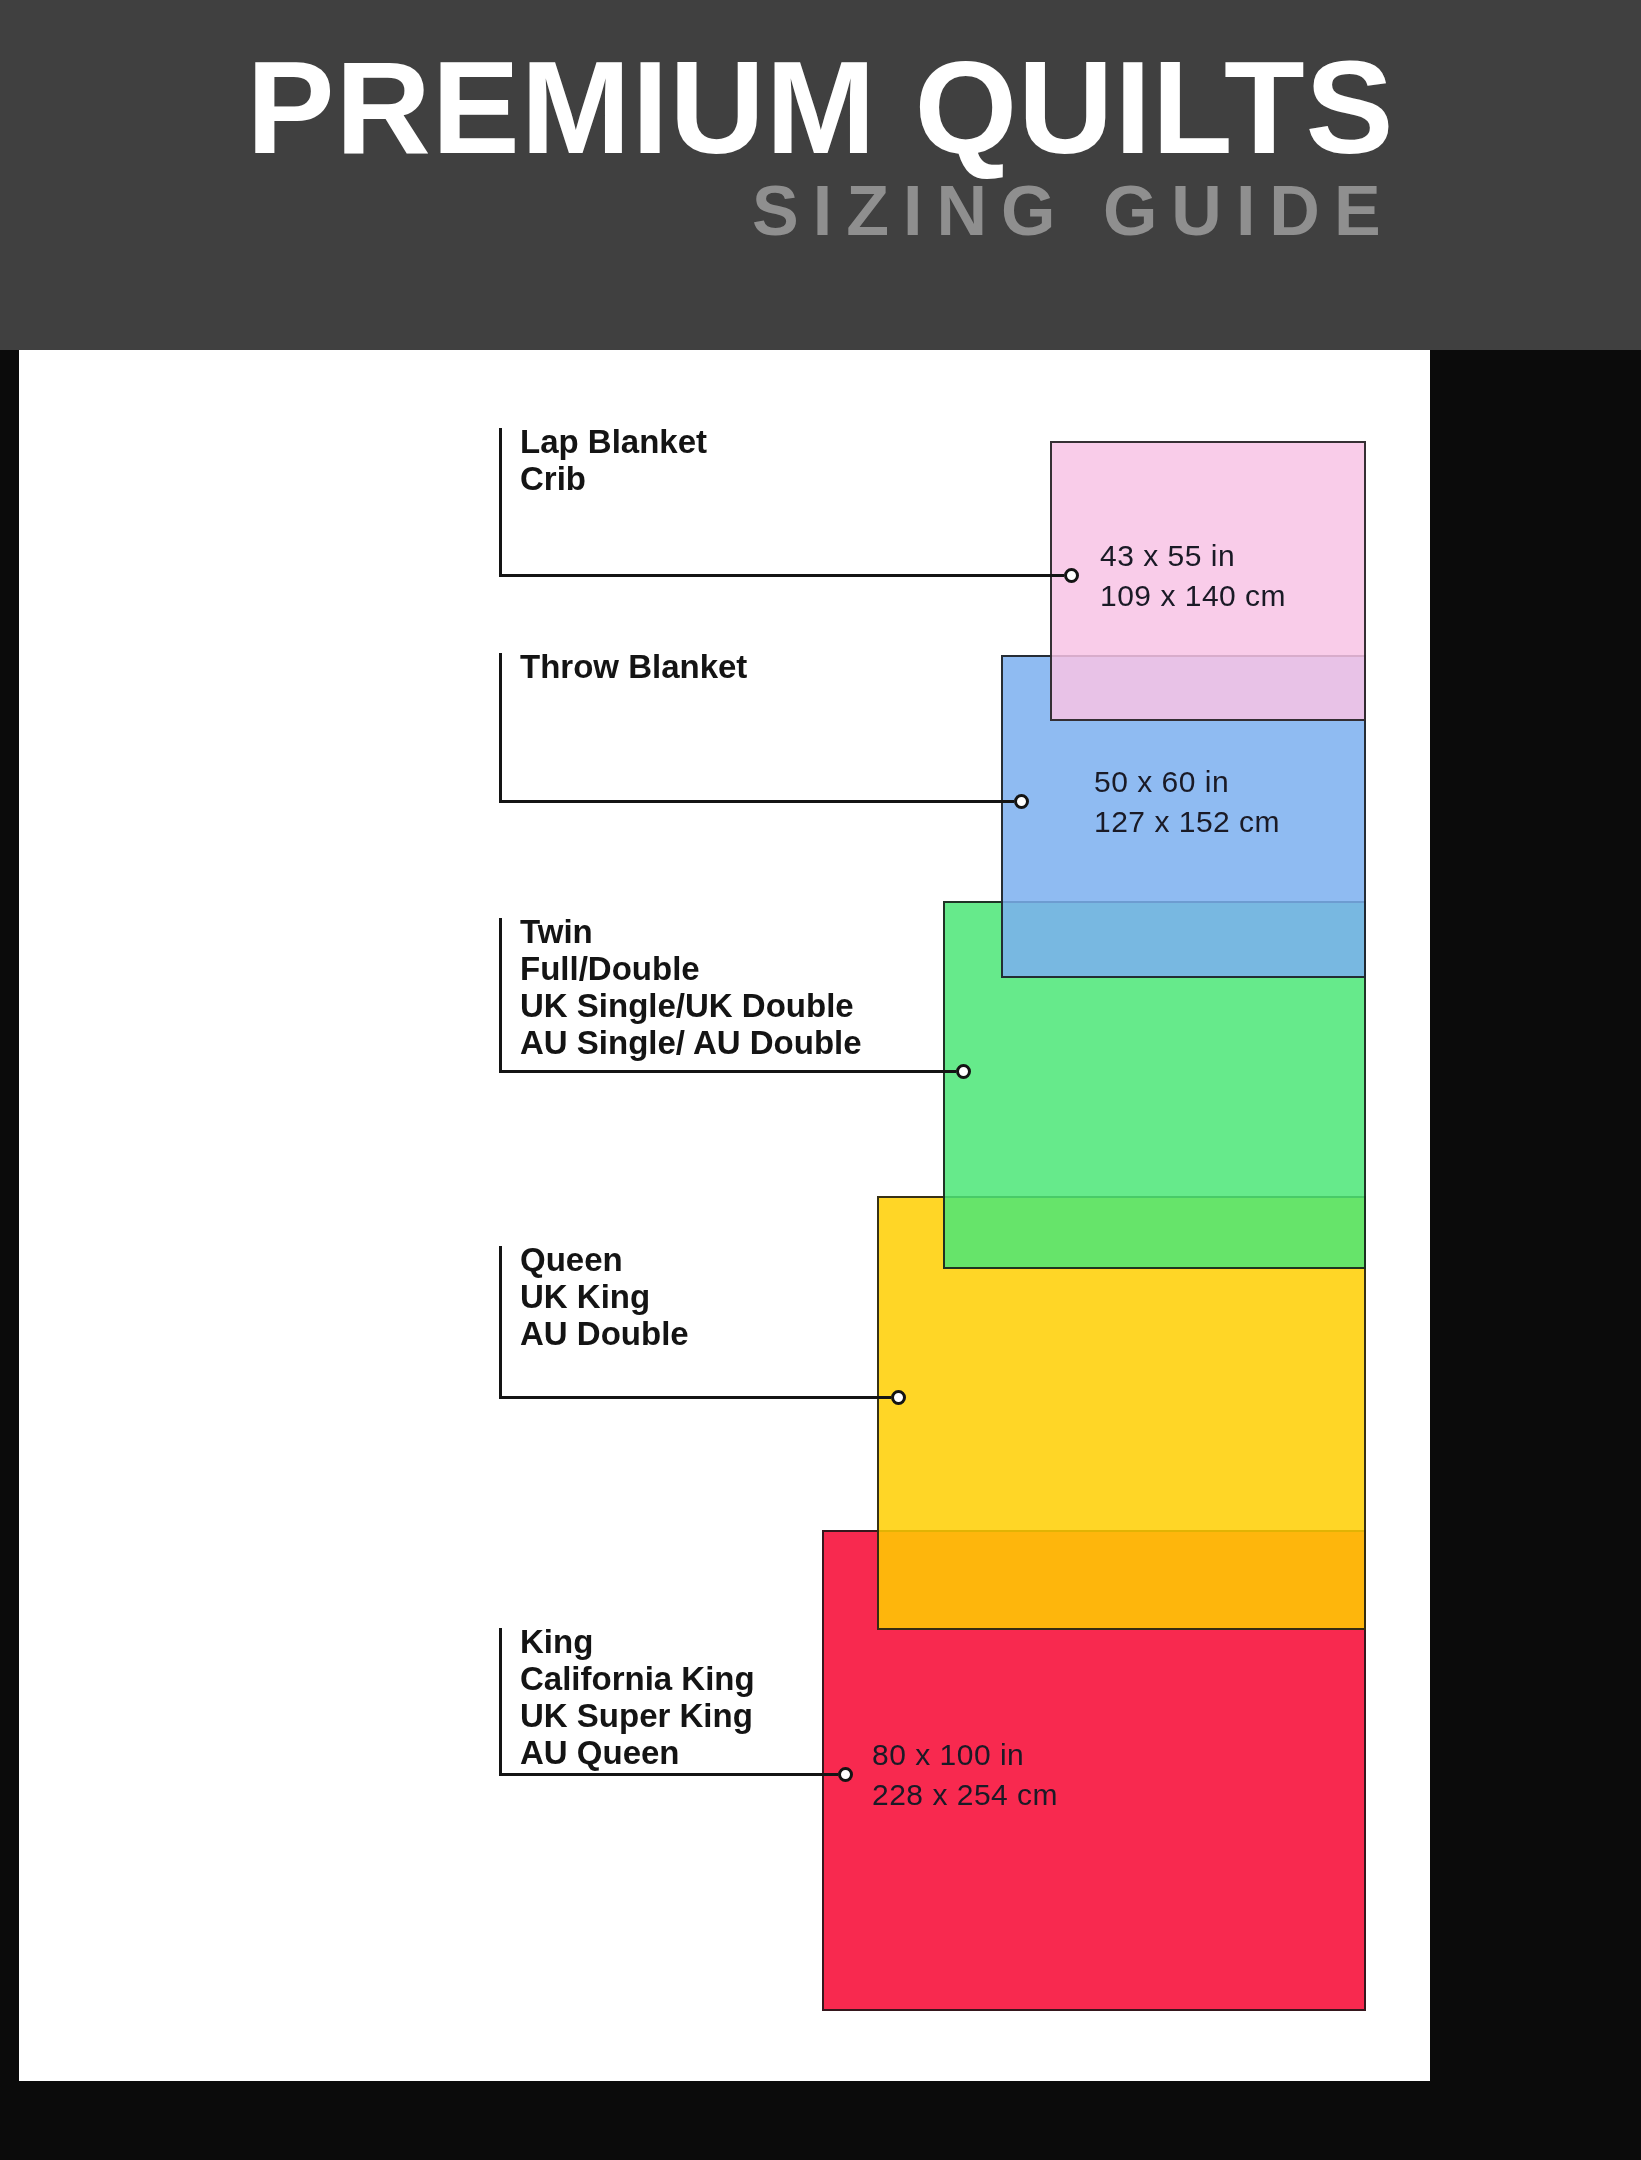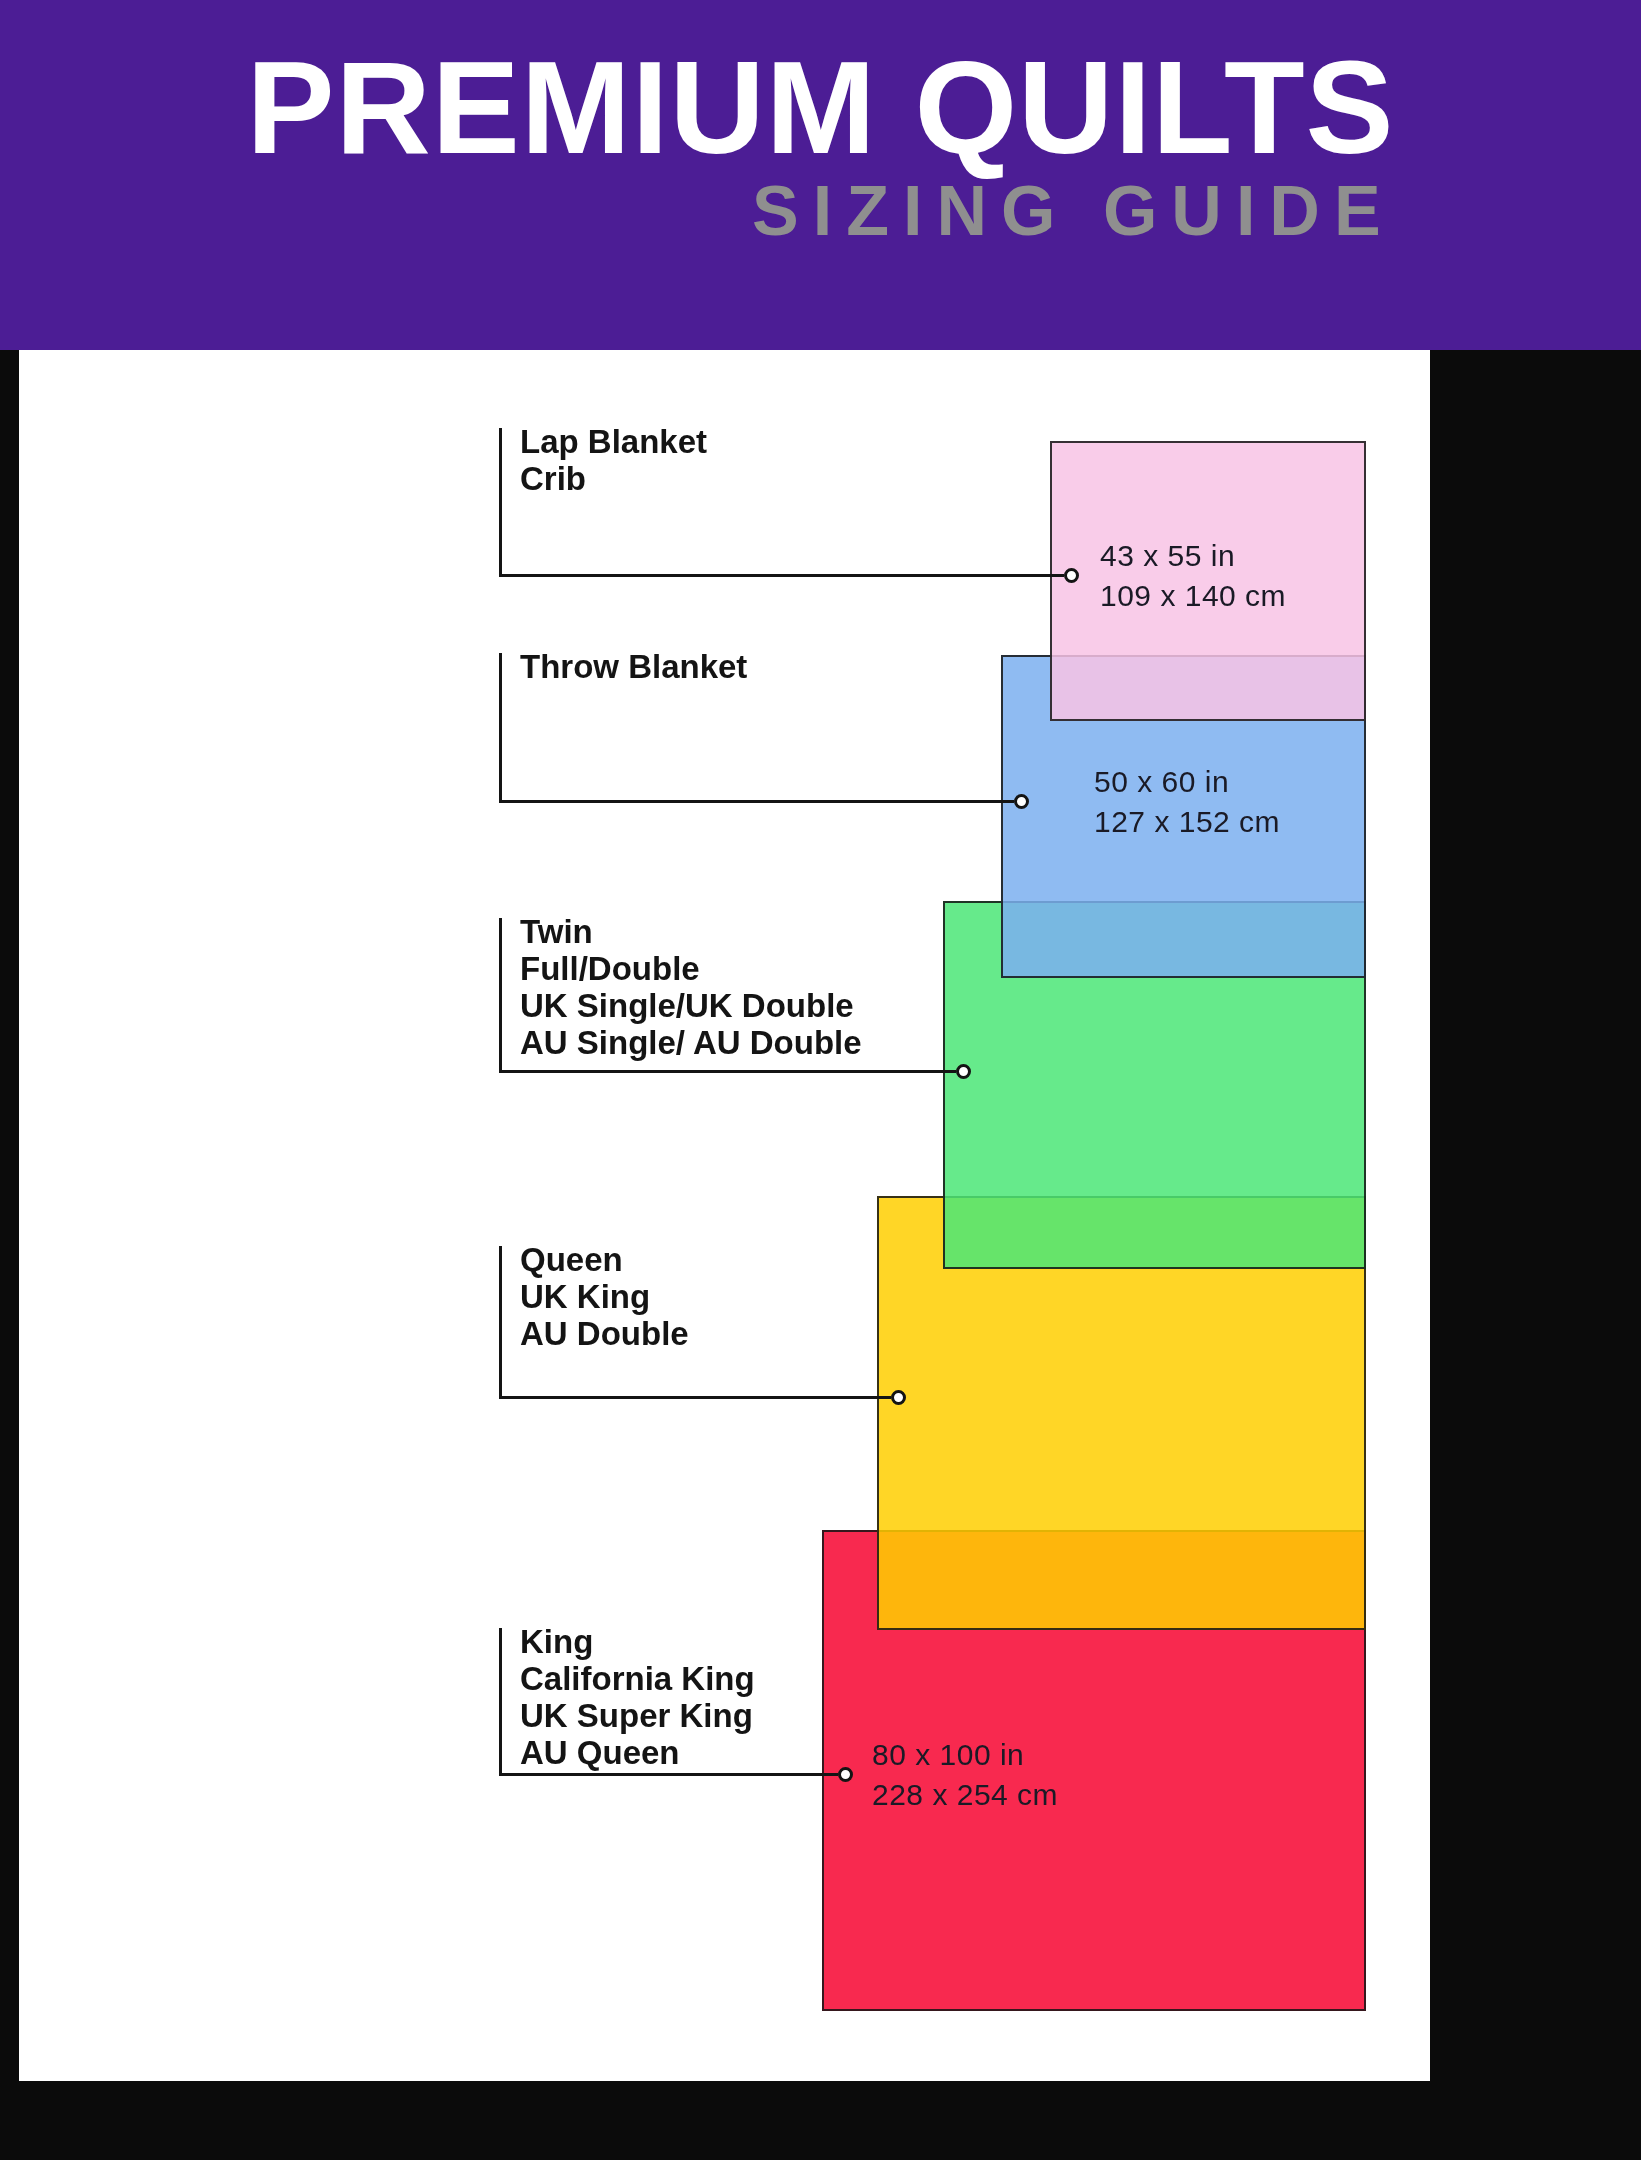--- a/index.html
+++ b/index.html
@@ -1,20 +1,20 @@
 <!DOCTYPE html>
 <html><head>
 <meta charset="utf-8">
 <style>
   html,body{margin:0;padding:0;background:#0b0b0b;}
   .page{position:relative;width:1641px;height:2160px;background:#0b0b0b;overflow:hidden;
         font-family:"Liberation Sans",sans-serif;}
 
   
-  .header{position:absolute;left:0;top:0;width:1641px;height:350px;background:#4c1d95;}
+  .header{position:absolute;left:0;top:0;width:1641px;height:350px;background:#404040;}
   .title-block{width:fit-content;margin:42px auto 0;text-align:right;}
   .page-title{margin:0;font-size:132px;line-height:1;font-weight:900;color:#ffffff;
               letter-spacing:1px;white-space:nowrap;}
   .page-subtitle{margin-top:2px;font-size:70px;line-height:1;font-weight:700;color:#8f8f8f;
                  letter-spacing:14px;white-space:nowrap;}
 
   
   .canvas{position:absolute;left:19px;top:350px;width:1411px;height:1731px;background:#ffffff;}
 
   

